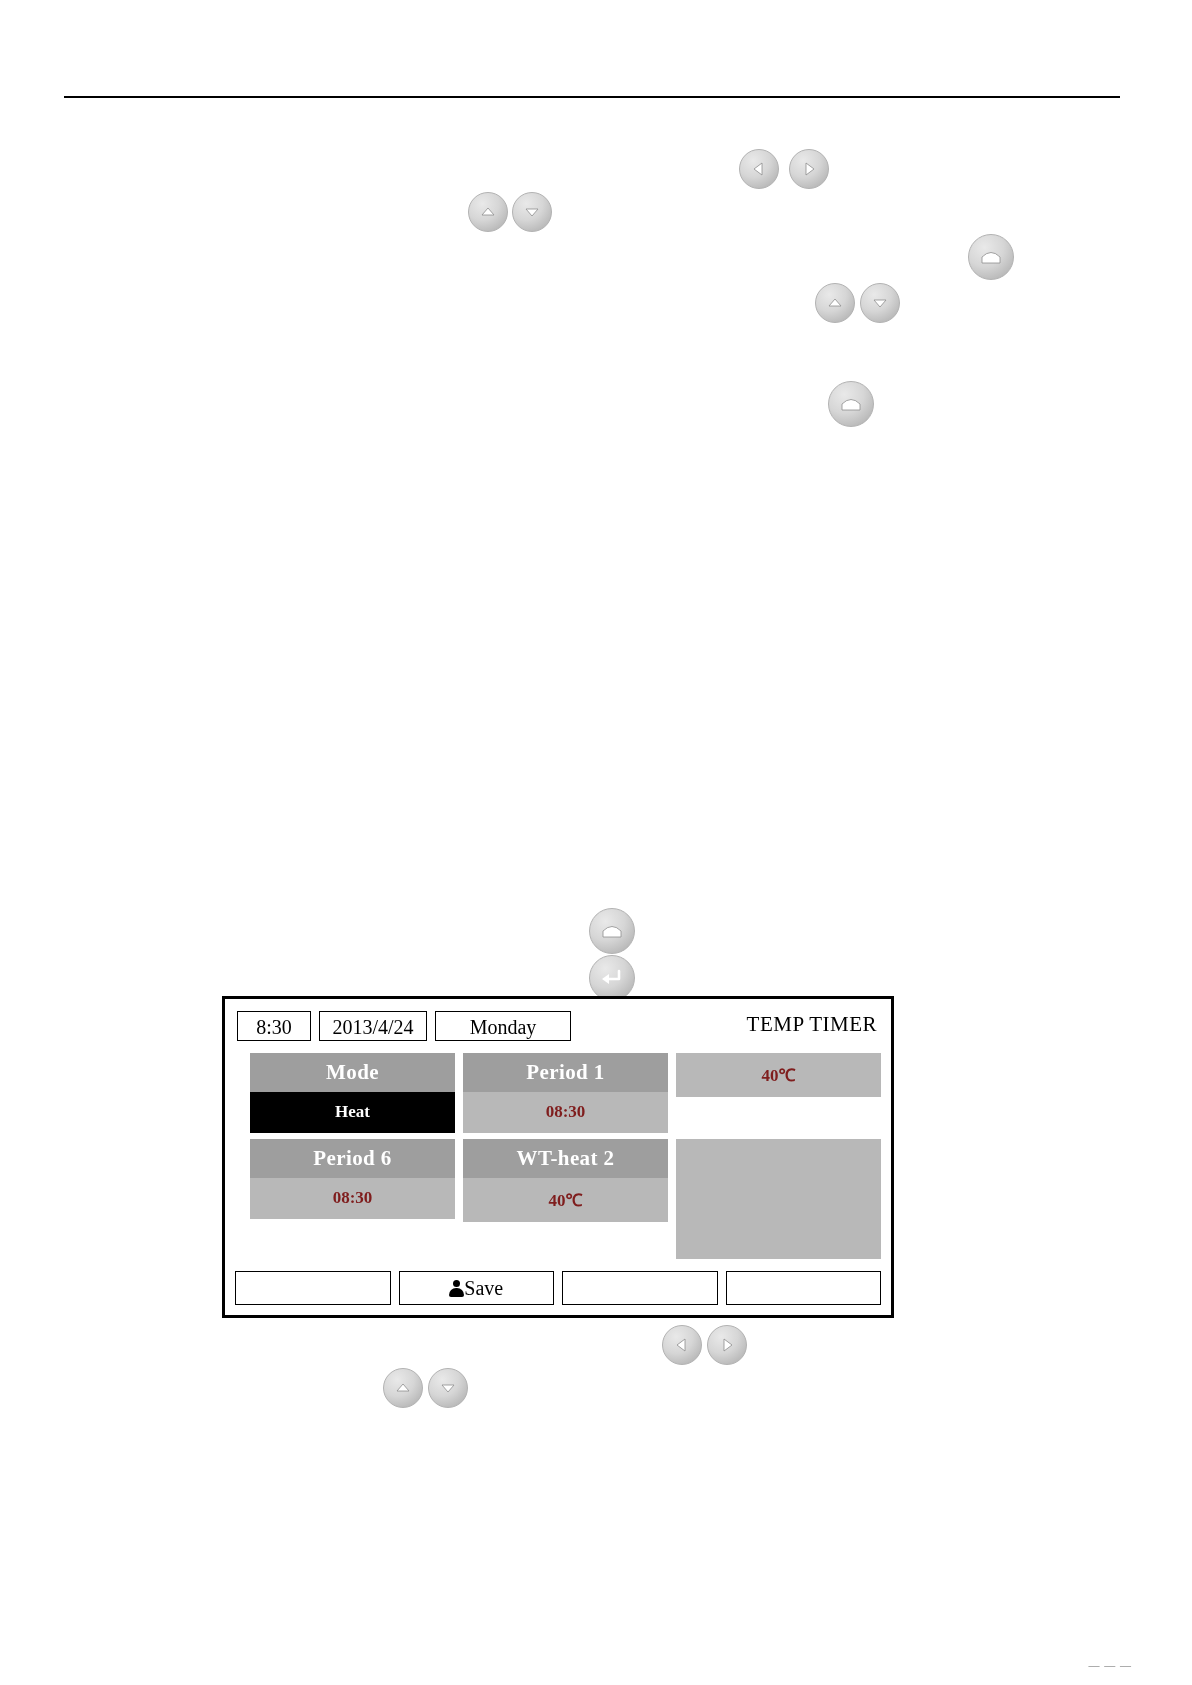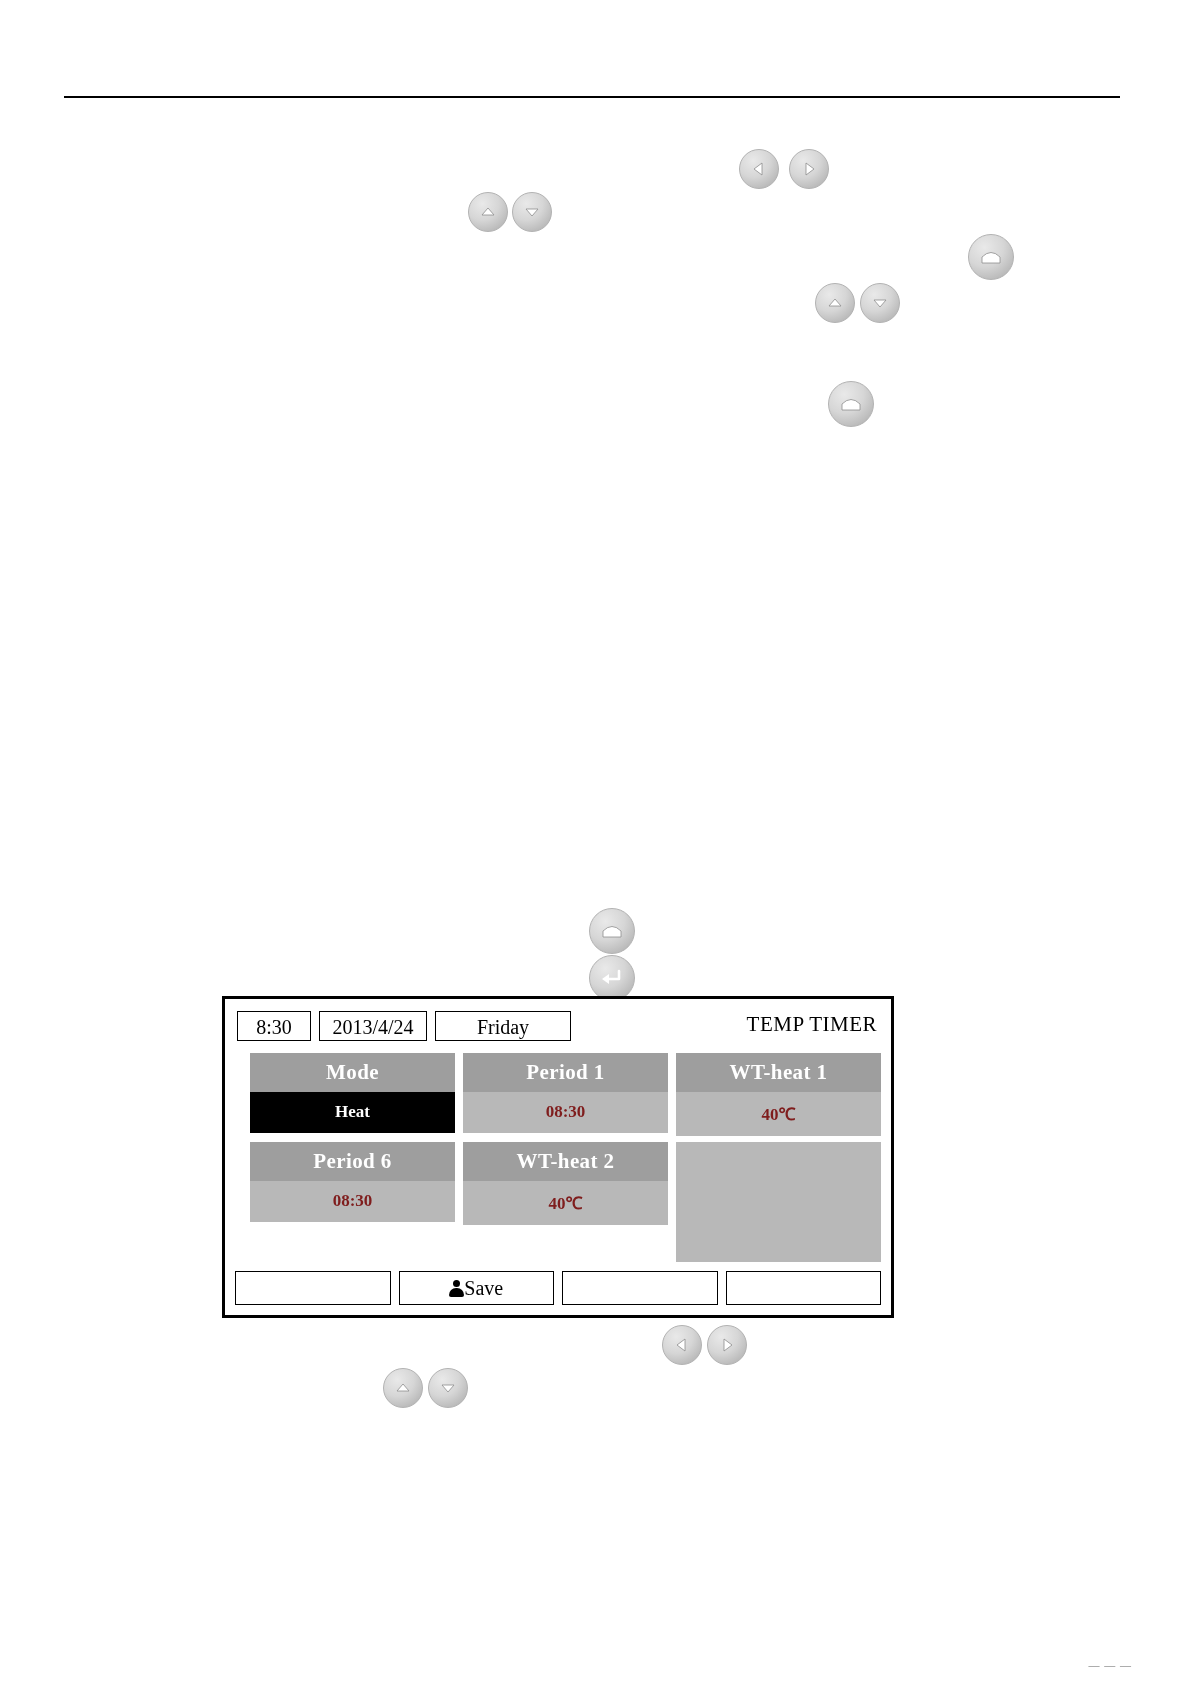--- a/index.html
+++ b/index.html
@@ -239,38 +239,37 @@
       <path d="M19 3 L19 11 L7 11" fill="none" stroke="#ffffff" stroke-width="2.6" stroke-linecap="round" stroke-linejoin="round"></path>
       <polygon points="9,6 9,16 2,11" fill="#ffffff"></polygon>
     </svg>
   </div>
 
   <div class="device">
 
     <div class="dev-topbar">
       <div class="dev-field f-time">8:30</div>
       <div class="dev-field f-date">2013/4/24</div>
-      <div class="dev-field f-day">Friday</div>
+      <div class="dev-field f-day">Monday</div>
       <div class="dev-title">TEMP TIMER</div>
     </div>
 
     <div class="dev-grid">
 
       <div class="cell">
         <div class="cell-head">Mode</div>
         <div class="cell-val invert">Heat</div>
       </div>
 
       <div class="cell">
         <div class="cell-head">Period 1</div>
         <div class="cell-val">08:30</div>
       </div>
 
       <div class="cell">
-        <div class="cell-head">WT-heat 1</div>
         <div class="cell-val">40℃</div>
       </div>
 
       <div class="cell">
         <div class="cell-head">Period 6</div>
         <div class="cell-val">08:30</div>
       </div>
 
       <div class="cell">
         <div class="cell-head">WT-heat 2</div>

